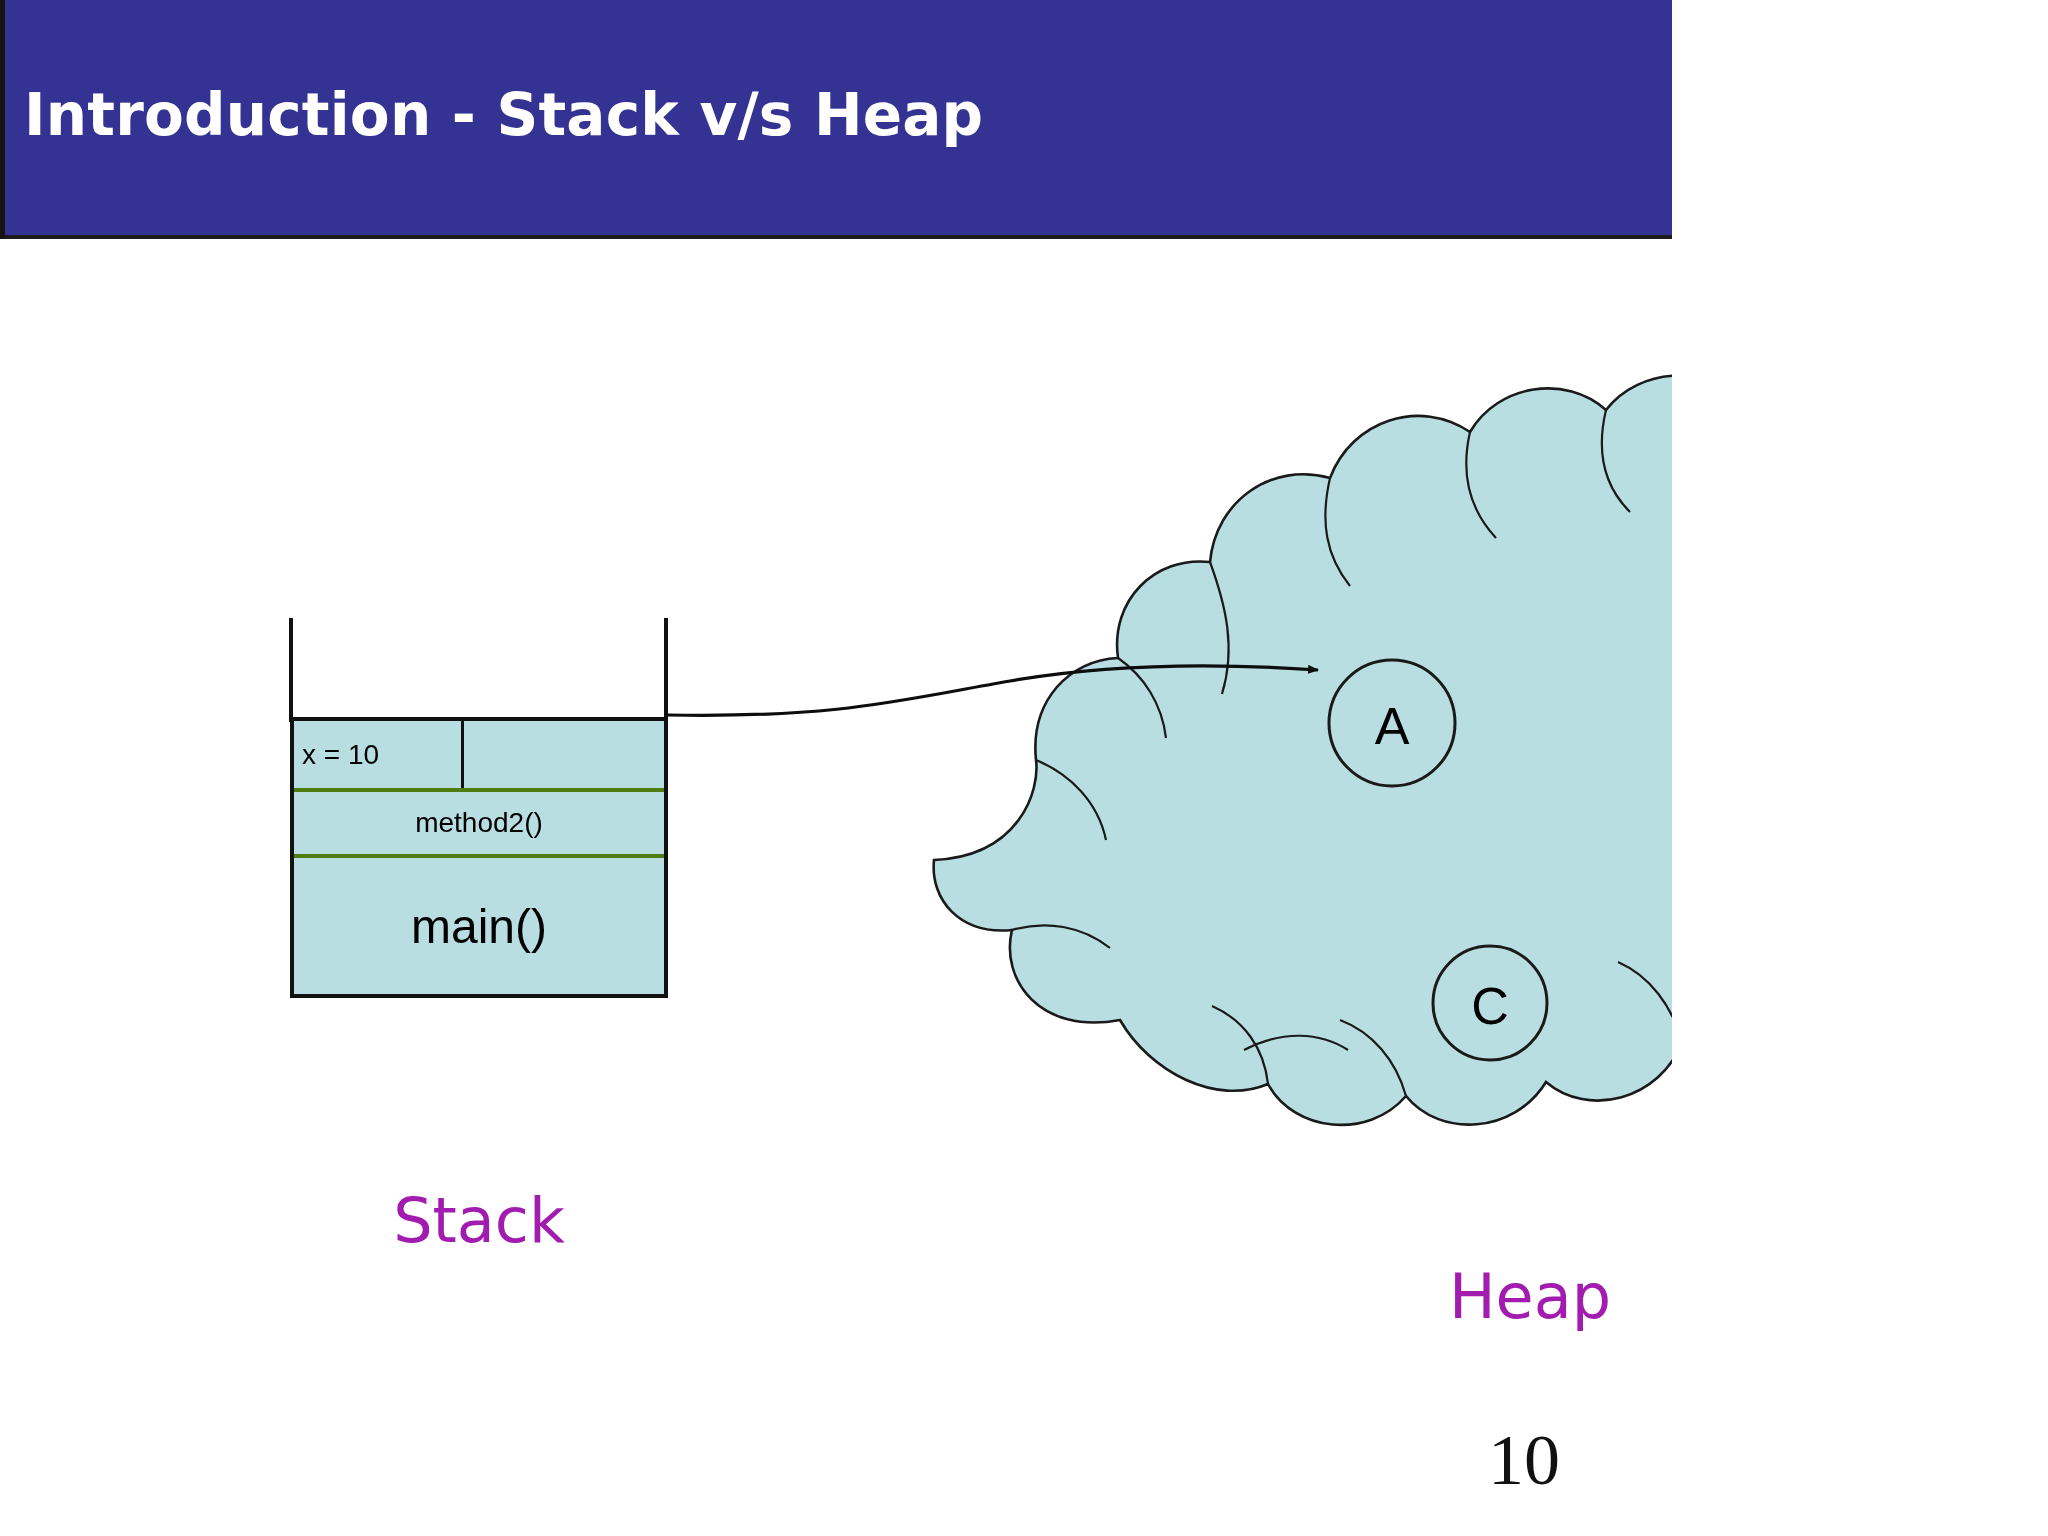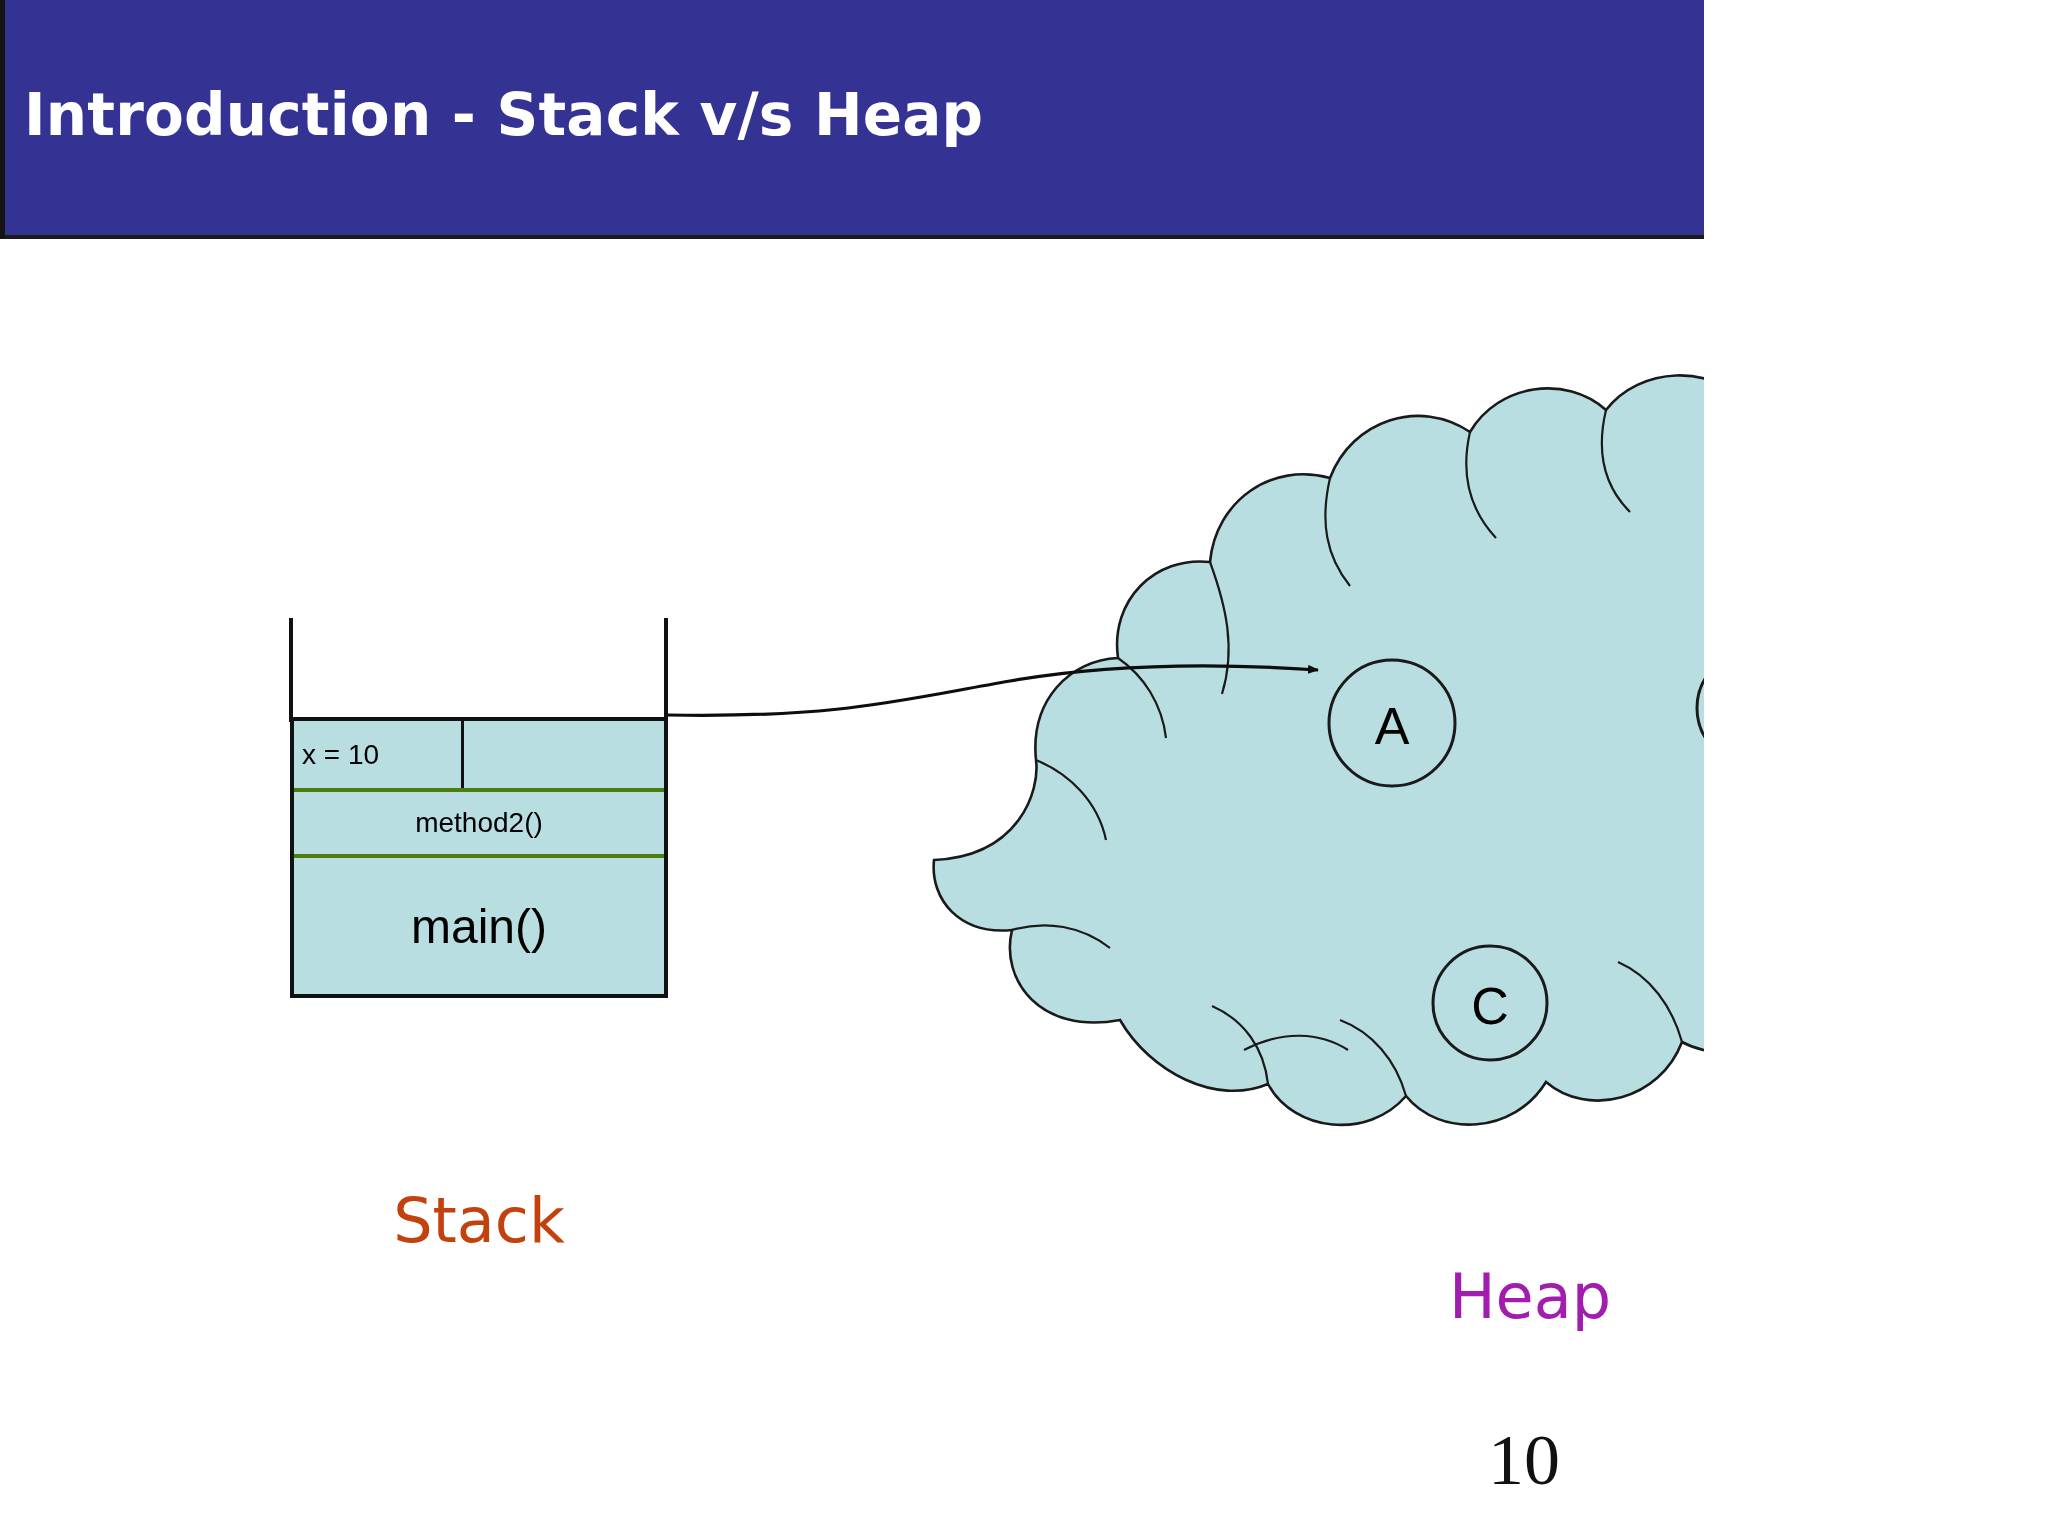--- a/index.html
+++ b/index.html
@@ -10,21 +10,20 @@
   }
   body {
     font-family: "Liberation Sans", sans-serif;
   }
   #slide {
     position: relative;
     width: 1672px;
     height: 1536px;
     background: #ffffff;
     overflow: hidden;
-    padding-left: 32px;
   }
 
   
   #title-bar {
     position: absolute;
     left: 0;
     top: 0;
     width: 2048px;
     height: 239px;
     background: #343393;
@@ -114,21 +113,21 @@
   }
 
   #stack-label {
     position: absolute;
     left: 290px;
     top: 1186px;
     width: 378px;
     text-align: center;
     font-family: "DejaVu Sans", sans-serif;
     font-size: 62px;
-    color: #c2410c;
+    color: #a21caf;
     line-height: 1;
   }
 
   
   #heap-svg {
     position: absolute;
     left: 0;
     top: 0;
     width: 2048px;
     height: 1536px;

